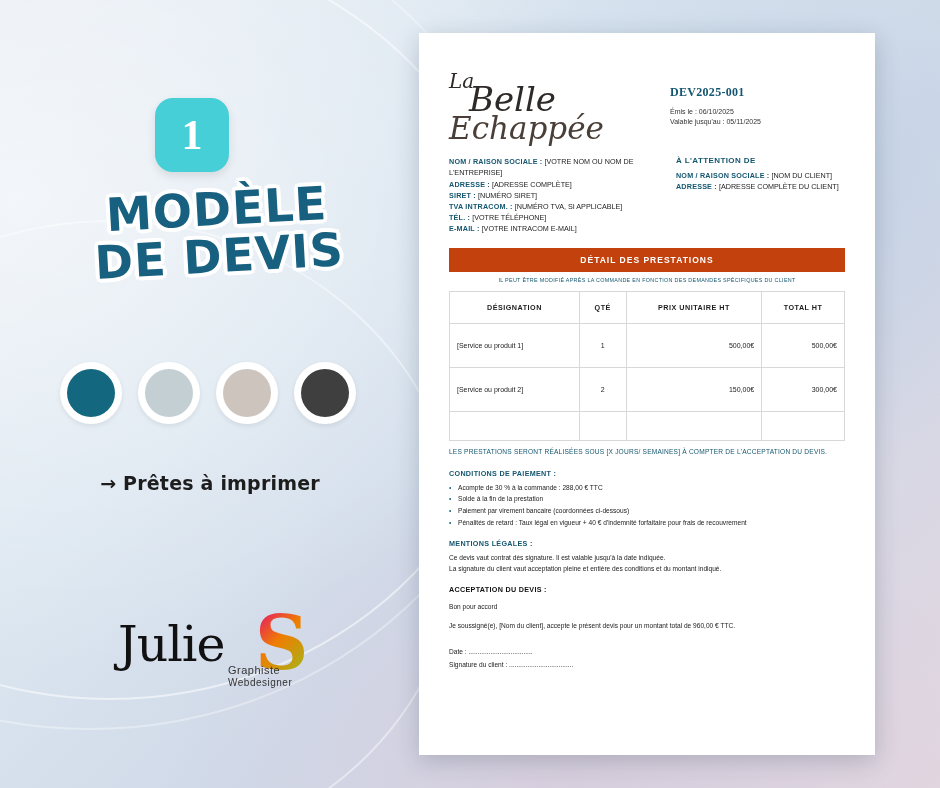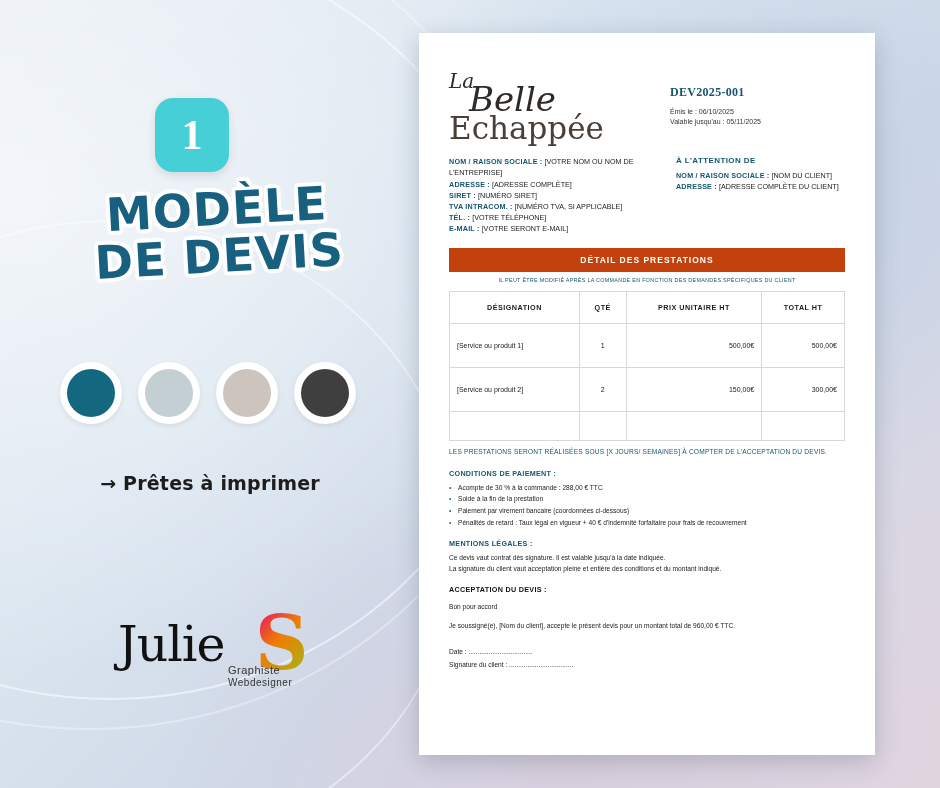--- a/index.html
+++ b/index.html
@@ -186,20 +186,21 @@
     font-family: "DejaVu Serif", serif;
     font-style: italic;
     font-size: 34px;
     color: #2e2a28;
     line-height: 0.95;
     margin-left: 20px;
     margin-top: -8px;
   }
   .brand .l3 {
     font-family: "DejaVu Serif", serif;
+    font-style: italic;
     font-size: 31px;
     color: #4a3f38;
     line-height: 1;
     margin-top: -2px;
   }
   .docmeta { text-align: left; width: 175px; padding-top: 18px; }
   .docmeta .num {
     font-size: 12px; font-weight: bold; color: #14566f; letter-spacing: 0.3px; font-family: Liberation Serif, serif;
   }
   .docmeta .dt { font-size: 7px; color: #333; margin-top: 7px; line-height: 1.45; }
@@ -357,21 +358,21 @@
           <span>[VOTRE NOM OU NOM DE L'ENTREPRISE]</span></div>
         <div class="kv"><b>ADRESSE :</b>
           <span>[ADRESSE COMPLÈTE]</span></div>
         <div class="kv"><b>SIRET :</b>
           <span>[NUMÉRO SIRET]</span></div>
         <div class="kv"><b>TVA INTRACOM. :</b>
           <span>[NUMÉRO TVA, SI APPLICABLE]</span></div>
         <div class="kv"><b>TÉL. :</b>
           <span>[VOTRE TÉLÉPHONE]</span></div>
         <div class="kv"><b>E-MAIL :</b>
-          <span>[VOTRE SERONT E-MAIL]</span></div>
+          <span>[VOTRE INTRACOM E-MAIL]</span></div>
       </div>
       <div class="party-right">
         <div class="ttl">À L'ATTENTION DE</div>
         <div class="kv"><b>NOM / RAISON SOCIALE :</b>
           <span>[NOM DU CLIENT]</span></div>
         <div class="kv"><b>ADRESSE :</b>
           <span>[ADRESSE COMPLÈTE DU CLIENT]</span></div>
       </div>
     </div>
 

